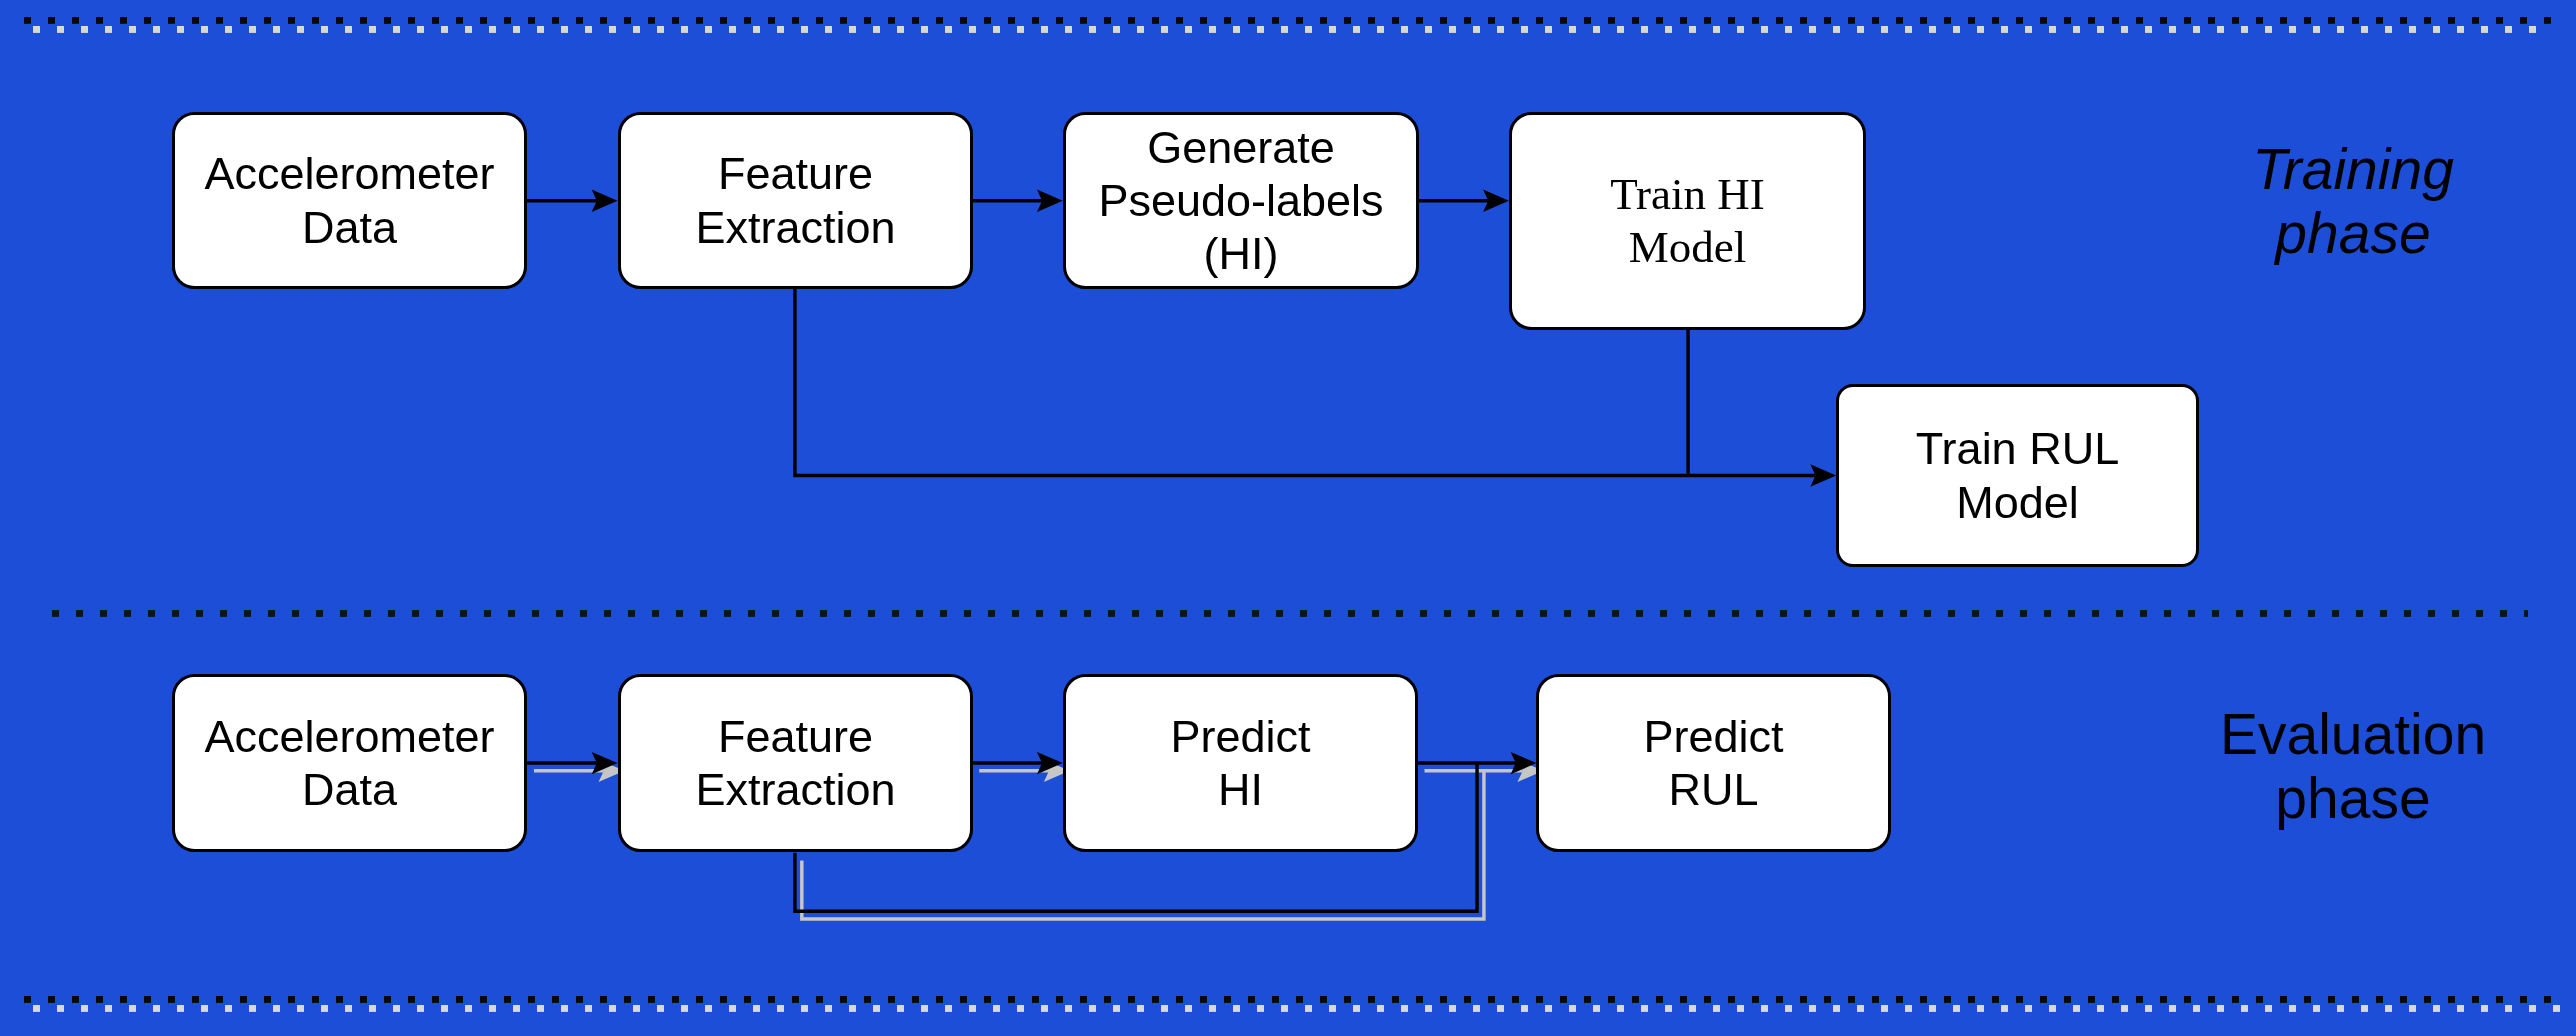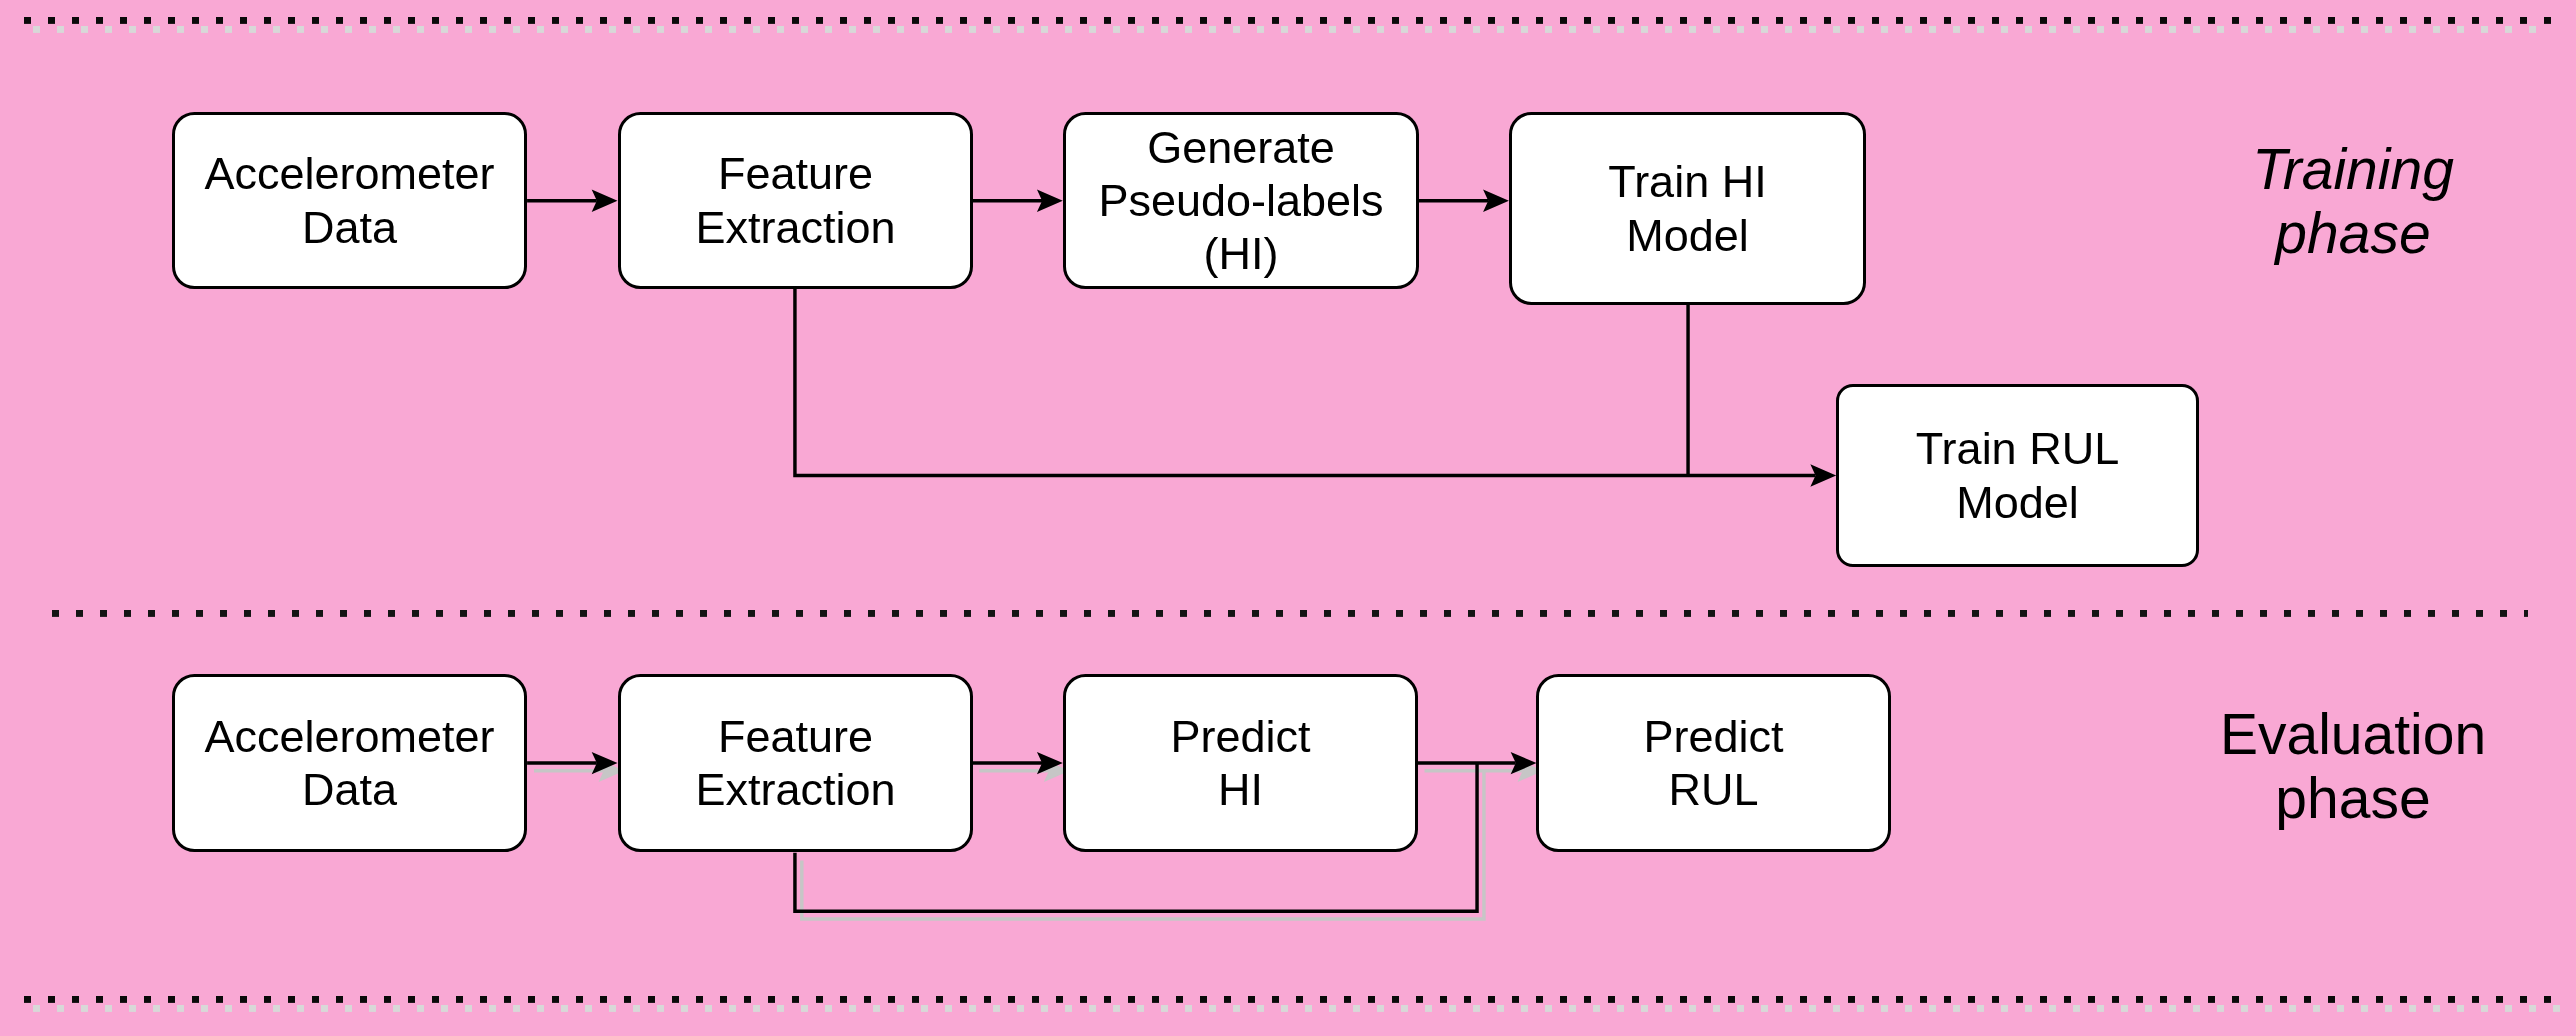--- a/index.html
+++ b/index.html
@@ -4,21 +4,21 @@
 <style>
   html, body {
     margin: 0;
     padding: 0;
     background: #ffffff;
   }
   .canvas {
     position: relative;
     width: 2576px;
     height: 1037px;
-    background: #f9a8d4;
+    background: #1d4ed8;
     overflow: hidden;
     font-family: "Liberation Sans", "DejaVu Sans", sans-serif;
     color: #000000;
   }
 
   
   .dotline {
     position: absolute;
     height: 17px;
     background-repeat: no-repeat;
@@ -60,21 +60,21 @@
     justify-content: center;
     text-align: center;
     font-size: 45px;
     line-height: 1.18;
   }
   .node .lbl { white-space: pre-line; }
 
   #n-t-acc  { left: 172px;  top: 112px; width: 355px; height: 177px; }
   #n-t-feat { left: 618px;  top: 112px; width: 355px; height: 177px; }
   #n-t-gen  { left: 1063px; top: 112px; width: 356px; height: 177px; }
-  #n-t-hi   { left: 1509px; top: 112px; width: 357px; height: 193px; }
+  #n-t-hi   { left: 1509px; top: 112px; width: 357px; height: 218px; font-family: Liberation Serif, serif; }
   #n-t-rul  { left: 1836px; top: 384px; width: 363px; height: 183px; border-radius: 17px; }
 
   #n-e-acc  { left: 172px;  top: 674px; width: 355px; height: 178px; }
   #n-e-feat { left: 618px;  top: 674px; width: 355px; height: 178px; }
   #n-e-phi  { left: 1063px; top: 674px; width: 355px; height: 178px; }
   #n-e-prul { left: 1536px; top: 674px; width: 355px; height: 178px; }
 
   
   .phase {
     position: absolute;

